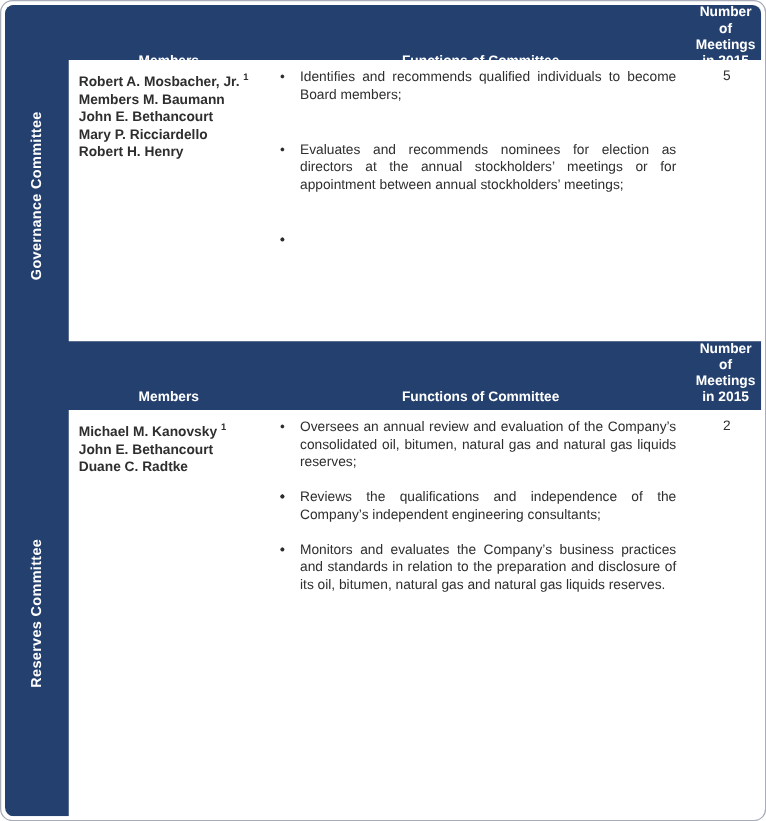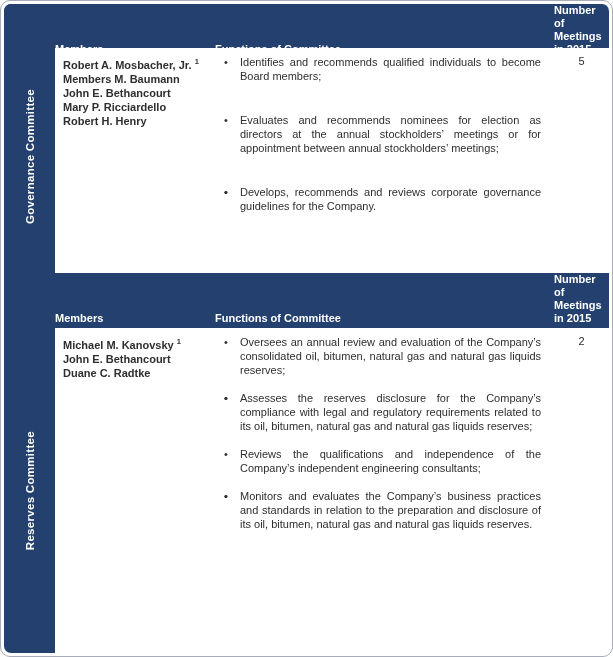--- a/index.html
+++ b/index.html
@@ -38,20 +38,21 @@
   .thead {
     background:#24406e;
     color:#ffffff;
     align-items:end;
   }
   .thead-1 { height:44px; }
   .thead-2 { height:55px; }
   .th {
     font-size:11px; font-weight:bold;
     line-height:13px;
+    text-align:center;
     padding-bottom:5px;
     align-self:end;
   }
   .th-meetings { padding-right:2px; }
   .th-meetings span { display:block; }
   
   .tbody-1 { height:218px; }
   .tbody-2 { flex:1; }
   .gap-row { height:7px; position:relative; z-index:1; }
   .side-label-cell {
@@ -128,21 +129,21 @@
         <div class="member-line"><span>Members M. Baumann</span></div>
         <div class="member-line"><span>John E. Bethancourt</span></div>
         <div class="member-line"><span>Mary P. Ricciardello</span></div>
         <div class="member-line"><span>Robert H. Henry</span></div>
       </div>
       <div class="functions-cell">
         <ul class="functions-list list-loose">
           <li><span class="bullet">•</span><span>Identifies and recommends qualified individuals to become Board members;</span></li>
           <li><span class="bullet">•</span><span>Evaluates and recommends nominees for election as directors at the annual stockholders’ meetings or for appointment between annual stockholders’ meetings;</span></li>
           <li><span class="bullet">•</span></li>
-          <li><span class="bullet">•</span><span>Develops, recommends and reviews corporate governance guidelines for the Company.</span></li>
+          <li><span class="bullet">•</span></li>
         </ul>
       </div>
       <div class="meetings-cell">5</div>
     </div>
 
     <div class="gap-row"></div>
 
     <div class="grid4 thead thead-2">
       <div></div>
       <div class="th">Members</div>
@@ -160,21 +161,21 @@
       </div>
       <div class="members-cell">
         <div class="member-line"><span>Michael M. Kanovsky</span> <sup>1</sup></div>
         <div class="member-line"><span>John E. Bethancourt</span></div>
         <div class="member-line"><span>Duane C. Radtke</span></div>
       </div>
       <div class="functions-cell">
         <ul class="functions-list list-tight">
           <li><span class="bullet">•</span><span>Oversees an annual review and evaluation of the Company’s consolidated oil, bitumen, natural gas and natural gas liquids reserves;</span></li>
           <li><span class="bullet">•</span></li>
-          <li><span class="bullet">•</span><span>Assesses the reserves disclosure for the Company’s compliance with legal and regulatory requirements related to its oil, bitumen, natural gas and natural gas liquids reserves;</span></li>
+          <li><span class="bullet">•</span></li>
           <li><span class="bullet">•</span><span>Reviews the qualifications and independence of the Company’s independent engineering consultants;</span></li>
           <li><span class="bullet">•</span></li>
           <li><span class="bullet">•</span><span>Monitors and evaluates the Company’s business practices and standards in relation to the preparation and disclosure of its oil, bitumen, natural gas and natural gas liquids reserves.</span></li>
         </ul>
       </div>
       <div class="meetings-cell">2</div>
     </div>
   </div>
 </div>
 

